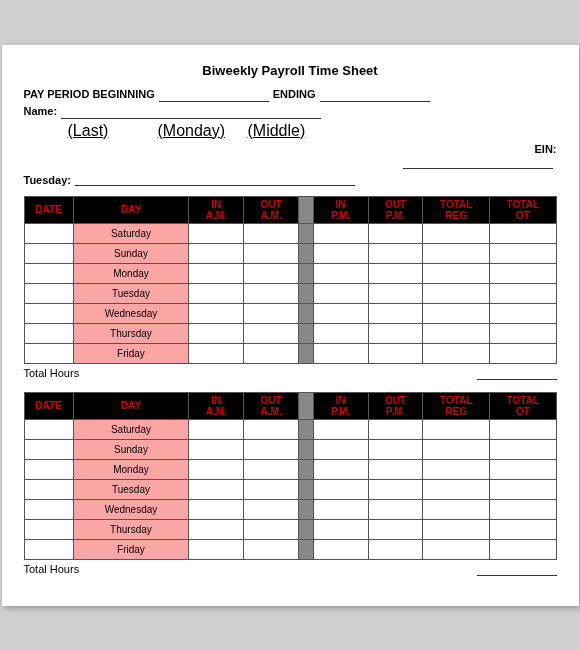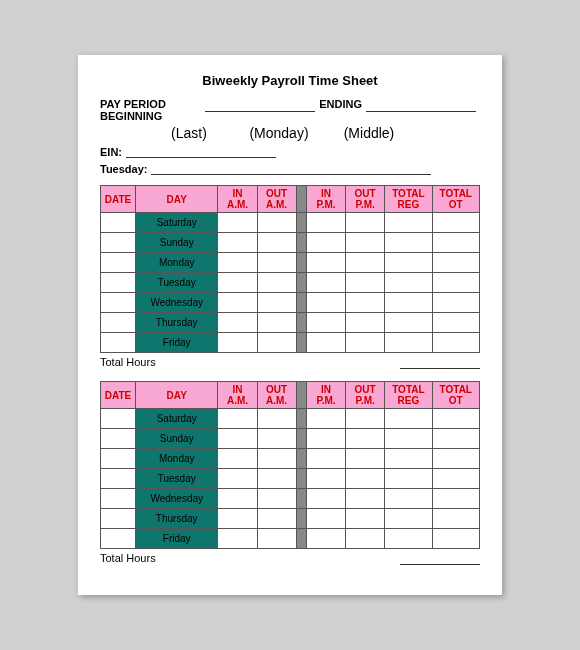--- a/index.html
+++ b/index.html
@@ -8,21 +8,21 @@
       display: flex;
       justify-content: center;
       align-items: center;
       min-height: 650px;
       width: 580px;
       font-family: Arial, sans-serif;
       font-size: 11px;
     }
     .page {
       background: #fff;
-      width: 424px;
+      width: 577px;
       padding: 18px 22px 18px 22px;
       box-shadow: 2px 2px 6px rgba(0,0,0,0.3);
     }
     .title {
       text-align: center;
       font-size: 13px;
       font-weight: bold;
       margin-bottom: 10px;
     }
     .header-section {
@@ -43,29 +43,30 @@
       margin: 0 4px;
     }
     .underline-medium { min-width: 110px; }
     .name-labels {
       display: flex;
       margin-left: 44px;
       margin-bottom: 3px;
       gap: 0;
     }
     .name-label {
-      font-size: 14px;
+      font-size: 16px;
       font-weight: normal;
       width: 90px;
-      text-align: center;
+      text-decoration: underline;
     }
     .ein-line {
       display: flex;
       align-items: flex-end;
       margin-bottom: 3px;
+      flex-direction: column;
     }
     .location-line {
       display: flex;
       align-items: flex-end;
       margin-bottom: 10px;
     }
 
     
     .timesheet-table {
       width: 100%;
@@ -73,38 +74,38 @@
       margin-bottom: 2px;
     }
     .timesheet-table th, .timesheet-table td {
       border: 1px solid #555;
       text-align: center;
       padding: 2px 1px;
       font-size: 10px;
       height: 20px;
     }
     .timesheet-table th {
-      background: #f9a8d4;
+      background: #000000;
       font-weight: bold;
       font-size: 10px;
       color: #c00;
       vertical-align: middle;
     }
     .col-date { width: 34px; color: #c00; }
     .col-day { width: 80px; text-align: left; padding-left: 6px; color: #c00; }
     .col-time { width: 38px; }
     .col-divider {
       width: 10px;
       background: #888 !important;
       border: 1px solid #555;
       padding: 0;
     }
     .col-total { width: 46px; }
 
-    .day-cell { text-align: left; padding-left: 6px; background: #0f766e; }
+    .day-cell { text-align: left; padding-left: 6px; background: #fca5a5; }
     .data-cell { background: #fff; }
 
     .total-hours-row {
       display: flex;
       justify-content: space-between;
       align-items: center;
       margin-bottom: 12px;
       margin-top: 2px;
       font-size: 11px;
     }
@@ -127,20 +128,24 @@
 
   <div class="header-section">
 
     <div class="header-line">
       <span class="label-bold">PAY PERIOD BEGINNING</span>
       <span class="underline underline-medium"></span>
       <span class="label-bold">ENDING</span>
       <span class="underline underline-medium"></span>
     </div>
 
+    <div class="header-line">
+      <span class="label-bold">Name:</span>
+      <span class="underline" style="min-width:260px;"></span>
+    </div>
 
     <div class="name-labels">
       <span class="name-label">(Last)</span>
       <span class="name-label">(Monday)</span>
       <span class="name-label">(Middle)</span>
     </div>
 
     <div class="ein-line header-line">
       <span class="label-bold">EIN:</span>
       <span class="underline" style="min-width:150px;"></span>

